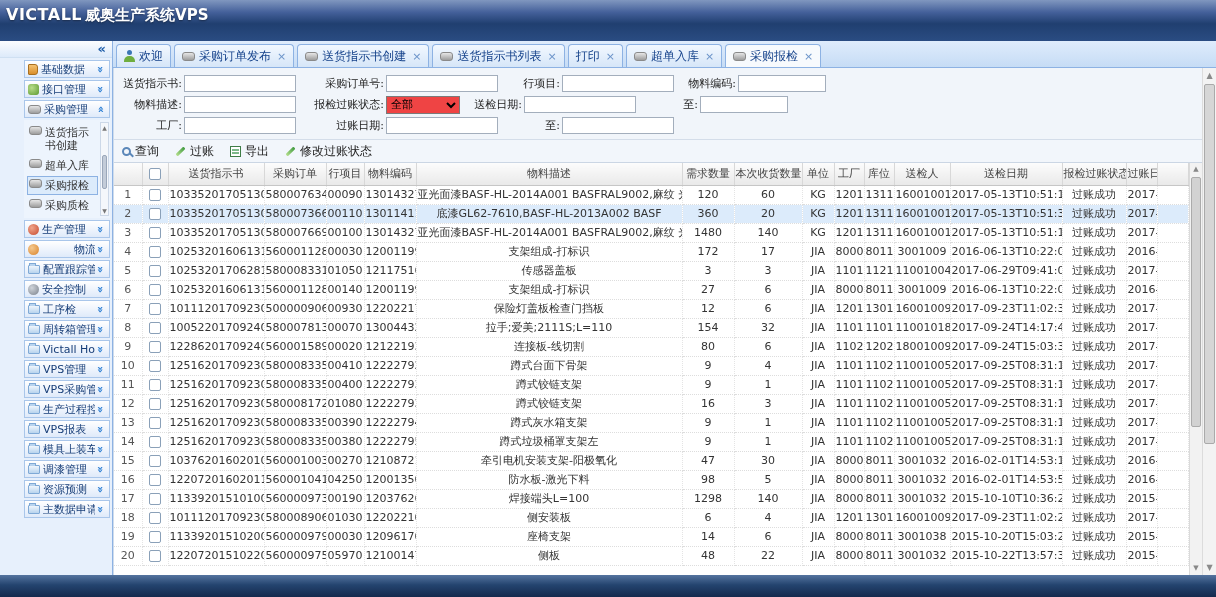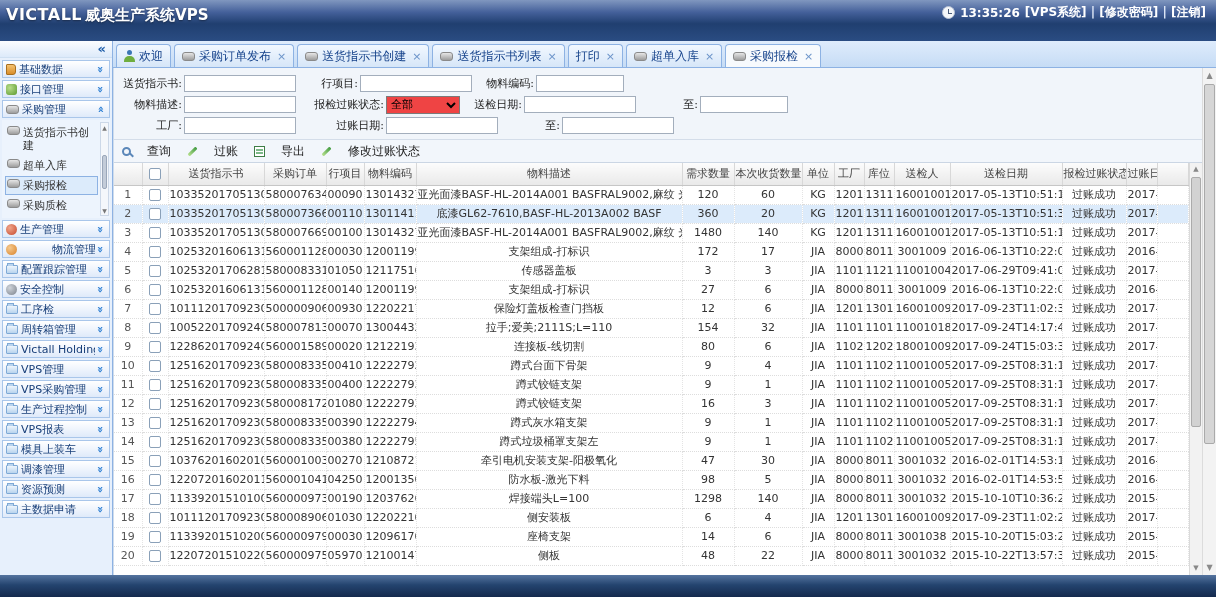--- a/index.html
+++ b/index.html
@@ -30,21 +30,21 @@
   .i-clock:before { content:""; position:absolute; left:5px; top:2px; width:1px; height:5px; background:#4a5c7a; }
   .i-clock:after  { content:""; position:absolute; left:5px; top:6px; width:4px; height:1px; background:#4a5c7a; }
 
   
   .main { flex:1; display:flex; min-height:0; }
 
   
   .sidebar { width:113px; flex:0 0 113px; background:#e7f0fc; border-right:1px solid #8db2e3; display:flex; flex-direction:column; }
   .sb-top { height:17px; flex:0 0 17px; text-align:right; padding:0 6px 0 0; color:#1a5ba8; font-weight:bold; font-size:13px; line-height:15px;
     background:linear-gradient(#fbfdff,#ddeafa); border-bottom:1px solid #cfe0f2; cursor:pointer; }
-  .sb-groups { flex:1; overflow:hidden; padding-top:1px; }
+  .sb-groups { flex:1; overflow:hidden; padding-top:1px;margin-left:22px; }
   .sb-group { margin:1px 2px 2px 2px; border:1px solid #a9c6ea; background:linear-gradient(#ffffff,#dfeafa);
     height:18px; display:flex; align-items:center; padding:0 3px; color:#173e78; cursor:pointer; }
   .sb-group .lbl { flex:1; font-size:11px; white-space:nowrap; overflow:hidden; }
   .chev { color:#2f80d4; font-weight:bold; font-size:11px; width:11px; text-align:center; transform:rotate(90deg); flex:0 0 11px; }
   .chev.up { transform:rotate(-90deg); }
   .submenu { position:relative; background:#edf4fd; margin:0 2px 2px 2px; padding:2px 12px 2px 3px; }
   .sub-item { display:flex; align-items:flex-start; gap:3px; padding:2px 1px; margin:1px 0; color:#333; font-size:11px; line-height:13px; cursor:pointer; border:1px solid transparent; }
   .sub-item.active { border:1px solid #8db2e3; background:#dcebfb; }
   .sub-scroll { position:absolute; right:1px; top:2px; bottom:2px; width:9px; background:#f4f7fb; border:1px solid #ccd8e8; font-size:6px; color:#777; text-align:center; }
   .sub-scroll .sa { display:block; height:9px; line-height:9px; cursor:pointer; }
@@ -68,21 +68,21 @@
   .fcell { display:flex; align-items:center; margin-right:6px; }
   .fl { font-size:11px; color:#222; text-align:right; padding-right:2px; white-space:nowrap; }
   .w1 { width:62px; } .w2 { width:84px; } .w3 { width:58px; } .w4 { width:58px; }
   .fi { height:17px; border:1px solid #a3aebc; background:#fff; width:112px; font-size:11px; padding:0 2px; font-family:"DejaVu Sans",sans-serif; }
   .fi.short { width:88px; }
   .fsel { height:18px; border:1px solid #7a7a7a; background:#ef4444; width:74px; font-size:11px; font-family:"DejaVu Sans",sans-serif; }
 
   
   .toolbar { flex:0 0 24px; display:flex; align-items:center; gap:16px; padding-left:8px;
     background:#f2f6fb; border-top:1px solid #d4dde9; border-bottom:1px solid #cbd6e4; }
-  .tbtn { display:flex; align-items:center; gap:16px; font-size:12px; color:#222; cursor:pointer; }
+  .tbtn { display:flex; align-items:center; gap:4px; font-size:12px; color:#222; cursor:pointer; }
 
   
   .grid { flex:1; min-height:0; background:#fff; display:flex; }
   .gtablewrap { flex:1; min-width:0; }
   table.grid-tbl { border-collapse:collapse; table-layout:fixed; width:100%; font-size:11px; color:#333; }
   table.grid-tbl thead td { background:linear-gradient(#fcfcfc,#e9e9e9); border-right:1px solid #d8d8d8; border-bottom:1px solid #c6c6c6;
     height:22px; text-align:center; color:#444; white-space:nowrap; overflow:hidden; }
   table.grid-tbl tbody td { height:19px; border-bottom:1px dotted #dddddd; border-right:1px dotted #e4e4e4;
     text-align:center; white-space:nowrap; overflow:hidden; padding:0 1px; }
   table.grid-tbl tbody tr.sel td { background:#dcebfb; }
@@ -125,25 +125,20 @@
 <body>
 
 <div class="app">
 
   <header class="topbar">
     <div class="logo-area">
       <span class="logo">VICTALL</span>
       <span class="app-title">威奥生产系统VPS</span>
     </div>
     <div class="header-right">
-      <div class="hr1">
-        <span class="icon i-clock"></span>
-        <span>13:35:26</span>
-        <span id="header-links"><span class="hr-link">[VPS系统]</span><span class="sep"> | </span><span class="hr-link">[修改密码]</span><span class="sep"> | </span><span class="hr-link">[注销]</span></span>
-      </div>
     </div>
   </header>
 
   <div class="main">
 
     <aside class="sidebar">
       <div class="sb-top"><span>«</span></div>
       <div class="sb-groups" id="sidebar-groups">
           <div class="sb-group">
             <span class="icon i-book"></span>
@@ -299,20 +294,24 @@
         </div>
 
       <div class="panel">
         <div class="filters" id="filters">
             <div class="frow">
               <span class="fcell">
                 <span class="fl w1">送货指示书:</span>
                 <input class="fi" type="text" style="">
               </span>
               <span class="fcell">
+                <span class="fl w2">采购订单号:</span>
+                <input class="fi" type="text" style="">
+              </span>
+              <span class="fcell">
                 <span class="fl w3">行项目:</span>
                 <input class="fi" type="text" style="">
               </span>
               <span class="fcell">
                 <span class="fl w4">物料编码:</span>
                 <input class="fi short" type="text" style="">
               </span>
             </div>
             <div class="frow">
               <span class="fcell">

